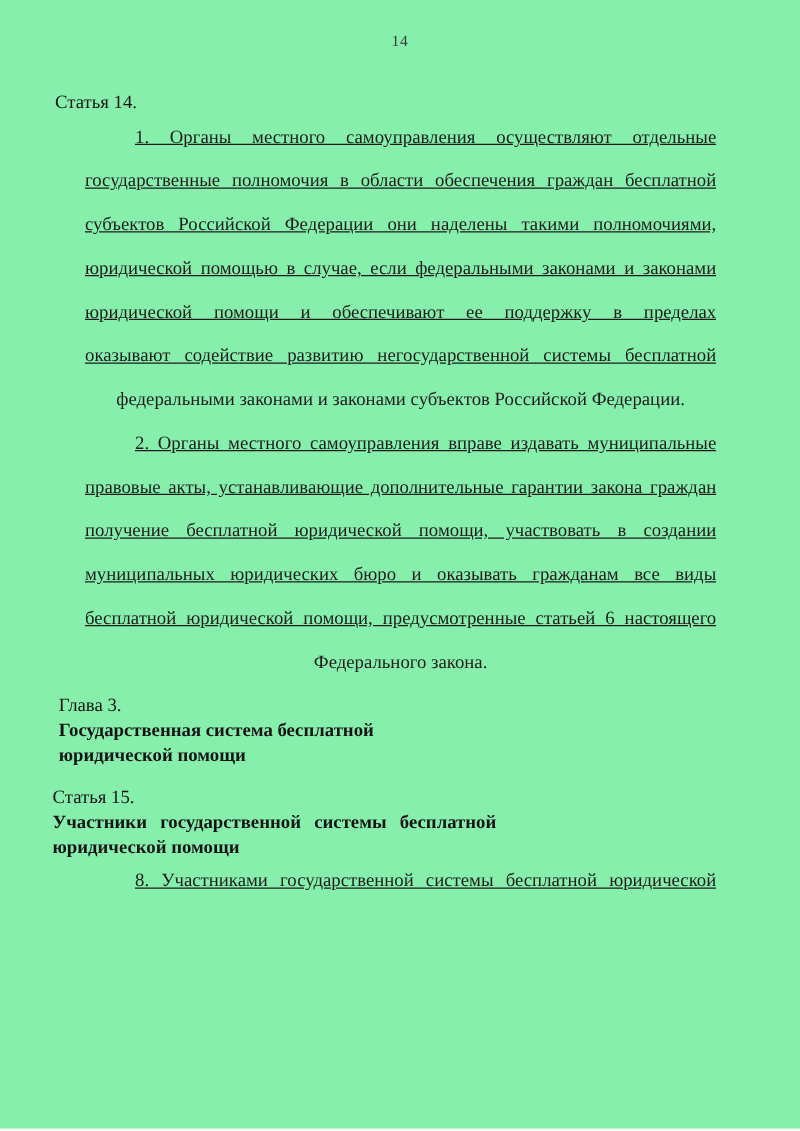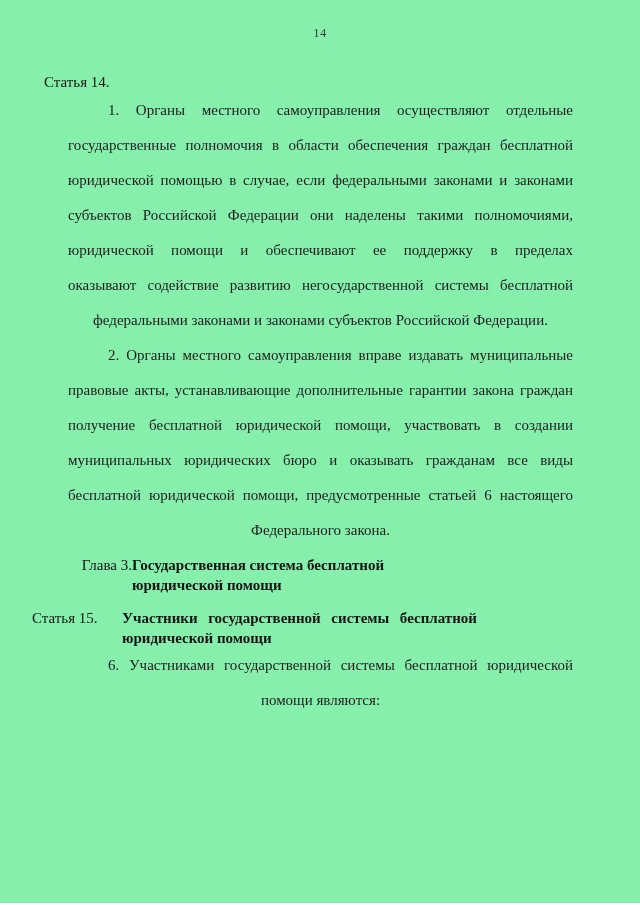--- a/index.html
+++ b/index.html
@@ -14,57 +14,57 @@
   }
   .pagenum {
     padding-top: 26px;
     height: 15px;
     text-align: center;
     font-size: 12.5px;
     color: #3a3a3a;
     letter-spacing: 0.5px;
   }
   
-  .h { display: flex; font-size: 15px; line-height: 20px; color: #141414; }
+  .h { display: flex; font-size: 15px; line-height: 20px; color: #141414; flex-direction: column; }
   .h .hlabel { font-weight: 400; flex: none; }
   .h .htitle { font-weight: 700; }
   .h .htitle div { white-space: nowrap; }
   .art14 { margin: 31px 0 0 44px; }
   .art14 .hlabel { width: 78px; }
   .ch3 { margin: 7px 0 0 47px; }
-  .ch3 .hlabel { width: 85px; text-align: right; }
-  .art15 { margin: 13px 0 0 32px; }
+  .ch3 .hlabel { width: 85px; }
+  .art15 { margin: 13px 0 0 42px; }
   .art15 .hlabel { width: 90px; }
   .art15 .htitle { width: 355px; }
   .art15 .htitle .jt { white-space: normal; text-align: justify; text-align-last: justify; }
   
   .block { margin-left: 68px; width: 505px; font-size: 15px; color: #1c1c1c; }
   .b1 { margin-top: 1px; }
   .b2 { margin-top: 0; }
   .ln { height: 35px; line-height: 35px; overflow: hidden; }
-  .j { text-align: justify; text-align-last: justify; }
+  .j { text-align: justify; text-align-last: justify; text-decoration: underline; }
   .l { text-align: center; }
   .ind { text-indent: 40px; }
 </style>
 </head>
 <body>
 
 <div class="page">
 
   <div class="pagenum">14</div>
 
   <div class="h art14">
     <div class="hlabel">Статья 14.</div>
   </div>
 
   <div class="block b1">
     <div class="ln j ind">1. Органы местного самоуправления осуществляют отдельные</div>
     <div class="ln j">государственные полномочия в области обеспечения граждан бесплатной</div>
+    <div class="ln j">субъектов Российской Федерации они наделены такими полномочиями,</div>
     <div class="ln j">юридической помощью в случае, если федеральными законами и законами</div>
-    <div class="ln j">субъектов Российской Федерации они наделены такими полномочиями,</div>
     <div class="ln j">юридической помощи и обеспечивают ее поддержку в пределах</div>
     <div class="ln j">оказывают содействие развитию негосударственной системы бесплатной</div>
     <div class="ln l">федеральными законами и законами субъектов Российской Федерации.</div>
     <div class="ln j ind">2. Органы местного самоуправления вправе издавать муниципальные</div>
     <div class="ln j">правовые акты, устанавливающие дополнительные гарантии закона граждан на</div>
     <div class="ln j">получение бесплатной юридической помощи, участвовать в создании</div>
     <div class="ln j">муниципальных юридических бюро и оказывать гражданам все виды</div>
     <div class="ln j">бесплатной юридической помощи, предусмотренные статьей 6 настоящего</div>
     <div class="ln l">Федерального закона.</div>
   </div>
@@ -79,17 +79,16 @@
 
   <div class="h art15">
     <div class="hlabel">Статья 15.</div>
     <div class="htitle">
       <div class="jt">Участники государственной системы бесплатной</div>
       <div>юридической помощи</div>
     </div>
   </div>
 
   <div class="block b2">
-    <div class="ln j ind">6. Участниками государственной системы бесплатной юридической</div>
-    <div class="ln l">помощи являются:</div>
+    <div class="ln j ind">8. Участниками государственной системы бесплатной юридической</div>
   </div>
 
 </div>
 
 </body></html>

